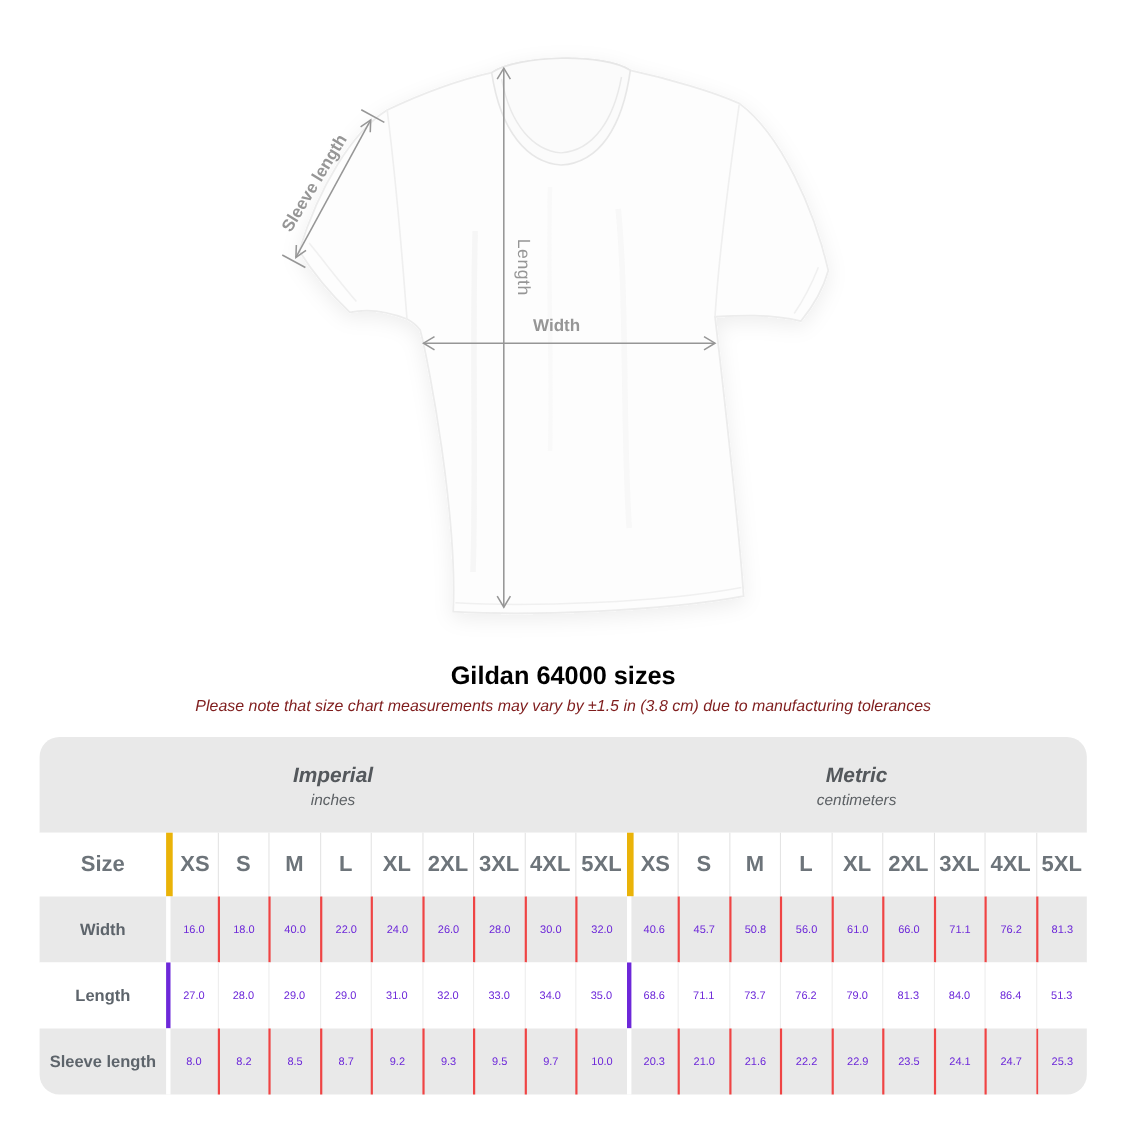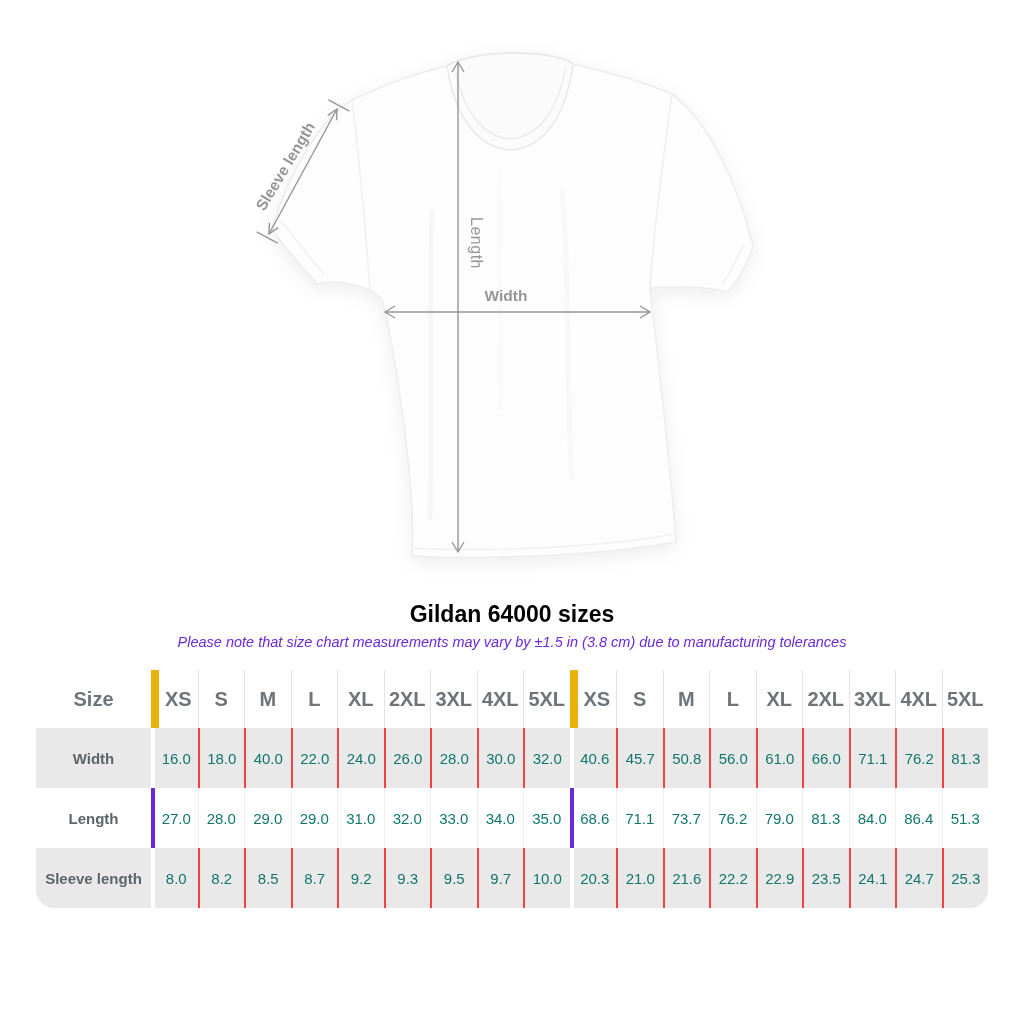--- a/index.html
+++ b/index.html
@@ -18,21 +18,21 @@
     font-size:23px;
     font-weight:bold;
     color:#000000;
     line-height:28px;
   }
   .subtitle{
     margin:4px 0 0 0;
     text-align:center;
     font-style:italic;
     font-size:14.5px;
-    color:#6d28d9;
+    color:#7f1d1d;
     line-height:20px;
   }
 
   .chart-wrap{
     width:952px;
     margin:18px auto 0 auto;
   }
   table.size-chart{
     width:952px;
     border-collapse:separate;
@@ -71,23 +71,23 @@
   }
   
   tr.size-row th{
     background:#fff;
     height:58px;
     font-size:20px;
     font-weight:bold;
     color:#6d747a;
   }
   tr.size-row th.cell{border-left:1px solid #e4e4e4;}
-  tr.size-row th.lead{border-left:8px solid #eab308;}
+  tr.size-row th.lead{border-left:6px solid #eab308;}
   
-  tr.data-row td{height:60px;font-size:15px;color:#0f766e;}
+  tr.data-row td{height:60px;font-size:10px;color:#6d28d9;}
   tr.data-row td.row-label{
     font-weight:bold;
     color:#5d646b;
     font-size:15px;
   }
   tr.gray td{background:#e9e9e9;}
   tr.gray td.cell{border-left:2px solid #ef4444;}
   tr.gray td.lead{border-left:4px solid #fff;}
   tr.white td{background:#fff;}
   tr.white td.cell{border-left:1px solid #ededed;}
@@ -189,20 +189,30 @@
         <col>
         <col>
         <col>
         <col>
         <col>
         <col>
         <col>
         <col>
     </colgroup>
     <tbody>
+      <tr class="band-row">
+        <th class="band-left" colspan="10">
+          <div class="band-label">Imperial</div>
+          <div class="band-unit">inches</div>
+        </th>
+        <th class="band-right" colspan="9">
+          <div class="band-label">Metric</div>
+          <div class="band-unit">centimeters</div>
+        </th>
+      </tr>
       <tr class="size-row">
         <th>Size</th>
         <th class="lead">XS</th>
         <th class="cell">S</th>
         <th class="cell">M</th>
         <th class="cell">L</th>
         <th class="cell">XL</th>
         <th class="cell">2XL</th>
         <th class="cell">3XL</th>
         <th class="cell">4XL</th>

